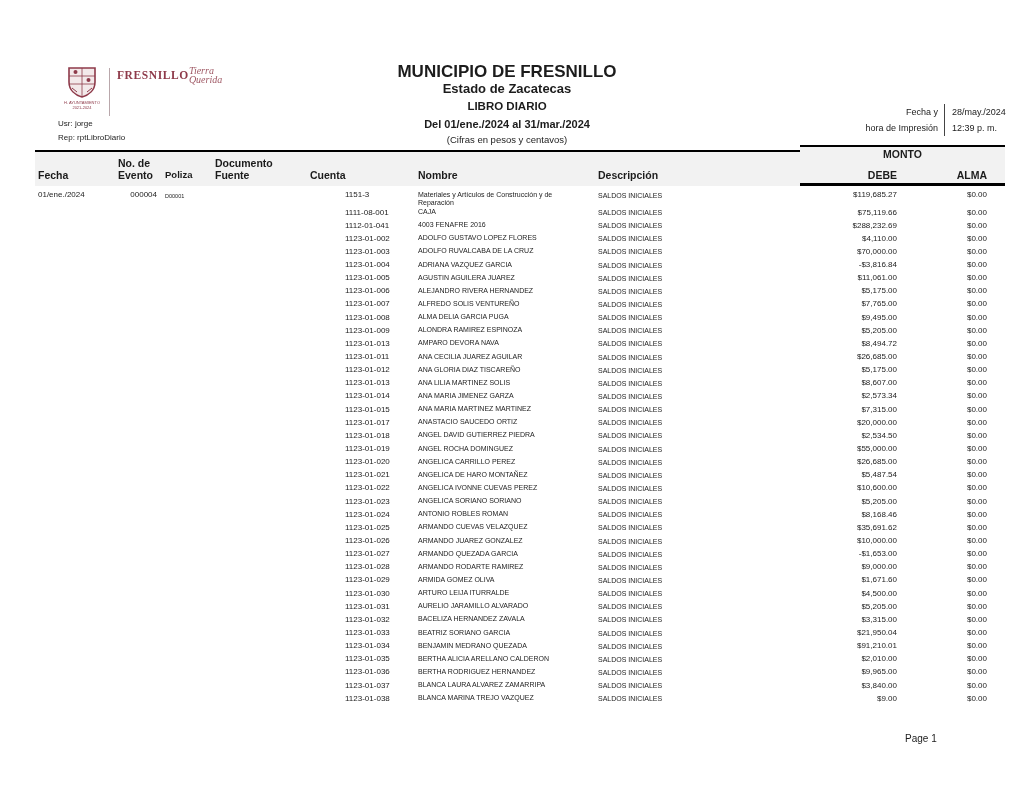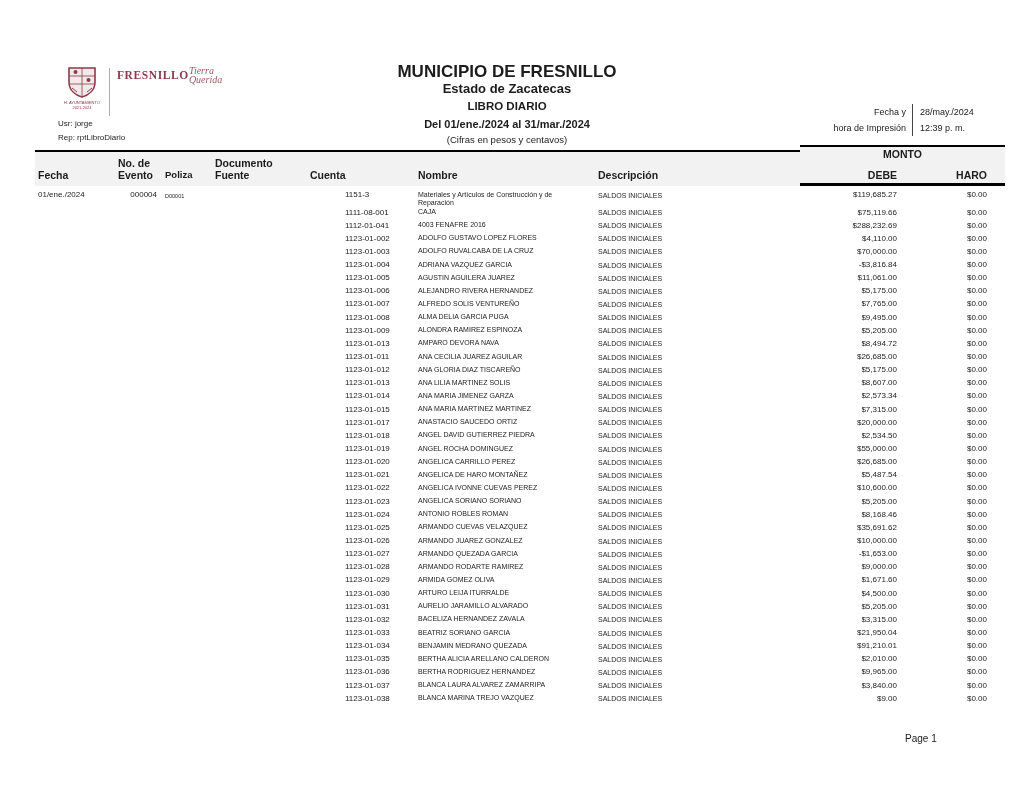--- a/index.html
+++ b/index.html
@@ -19,21 +19,21 @@
   
   .title-block{position:absolute;left:212px;top:62px;width:590px;text-align:center;}
   .t-main{font-size:17px;font-weight:bold;line-height:19px;}
   .t-state{font-size:13px;font-weight:bold;line-height:16px;}
   .t-report{font-size:11.5px;font-weight:bold;line-height:15px;margin-top:2px;}
   .t-range{font-size:11px;font-weight:bold;line-height:14px;margin-top:3px;}
   .t-units{font-size:9.5px;line-height:13px;margin-top:2px;}
 
   
   .print-info{position:absolute;left:826px;top:104px;display:flex;font-size:9px;}
-  .pi-labels{width:80px;text-align:right;padding-right:6px;border-right:1.5px solid #444;}
+  .pi-labels{width:80px;text-align:right;padding-right:6px;border-right:1.5px solid #444;margin-left:32px;}
   .pi-values{padding-left:7px;}
   .pi-labels div,.pi-values div{line-height:16px;}
 
   
   .usr-rep{position:absolute;left:58px;top:117px;font-size:8px;line-height:14px;}
 
   
   .thead-band{position:absolute;left:35px;top:150px;width:970px;height:36px;background:#f2f2f2;
               border-top:2px solid #000;box-sizing:border-box;}
   .monto-box{position:absolute;left:800px;top:145px;width:205px;height:41px;background:#f2f2f2;
@@ -134,21 +134,21 @@
     <div class="hcell h-fecha">Fecha</div>
     <div class="hcell h-evento">No. de
 Evento</div>
     <div class="hcell h-poliza">Poliza</div>
     <div class="hcell h-doc">Documento
 Fuente</div>
     <div class="hcell h-cuenta">Cuenta</div>
     <div class="hcell h-nombre">Nombre</div>
     <div class="hcell h-desc">Descripción</div>
     <div class="hcell h-debe">DEBE</div>
-    <div class="hcell h-haber">HARO</div>
+    <div class="hcell h-haber">ALMA</div>
   </div>
 
   <div class="tbody">
       <div class="grid trow">
         <div class="cell c-fecha">01/ene./2024</div>
         <div class="cell c-evento">000004</div>
         <div class="cell c-poliza">D00001</div>
         <div class="cell c-doc"></div>
         <div class="cell c-cuenta">1151-3</div>
         <div class="cell c-nombre">

